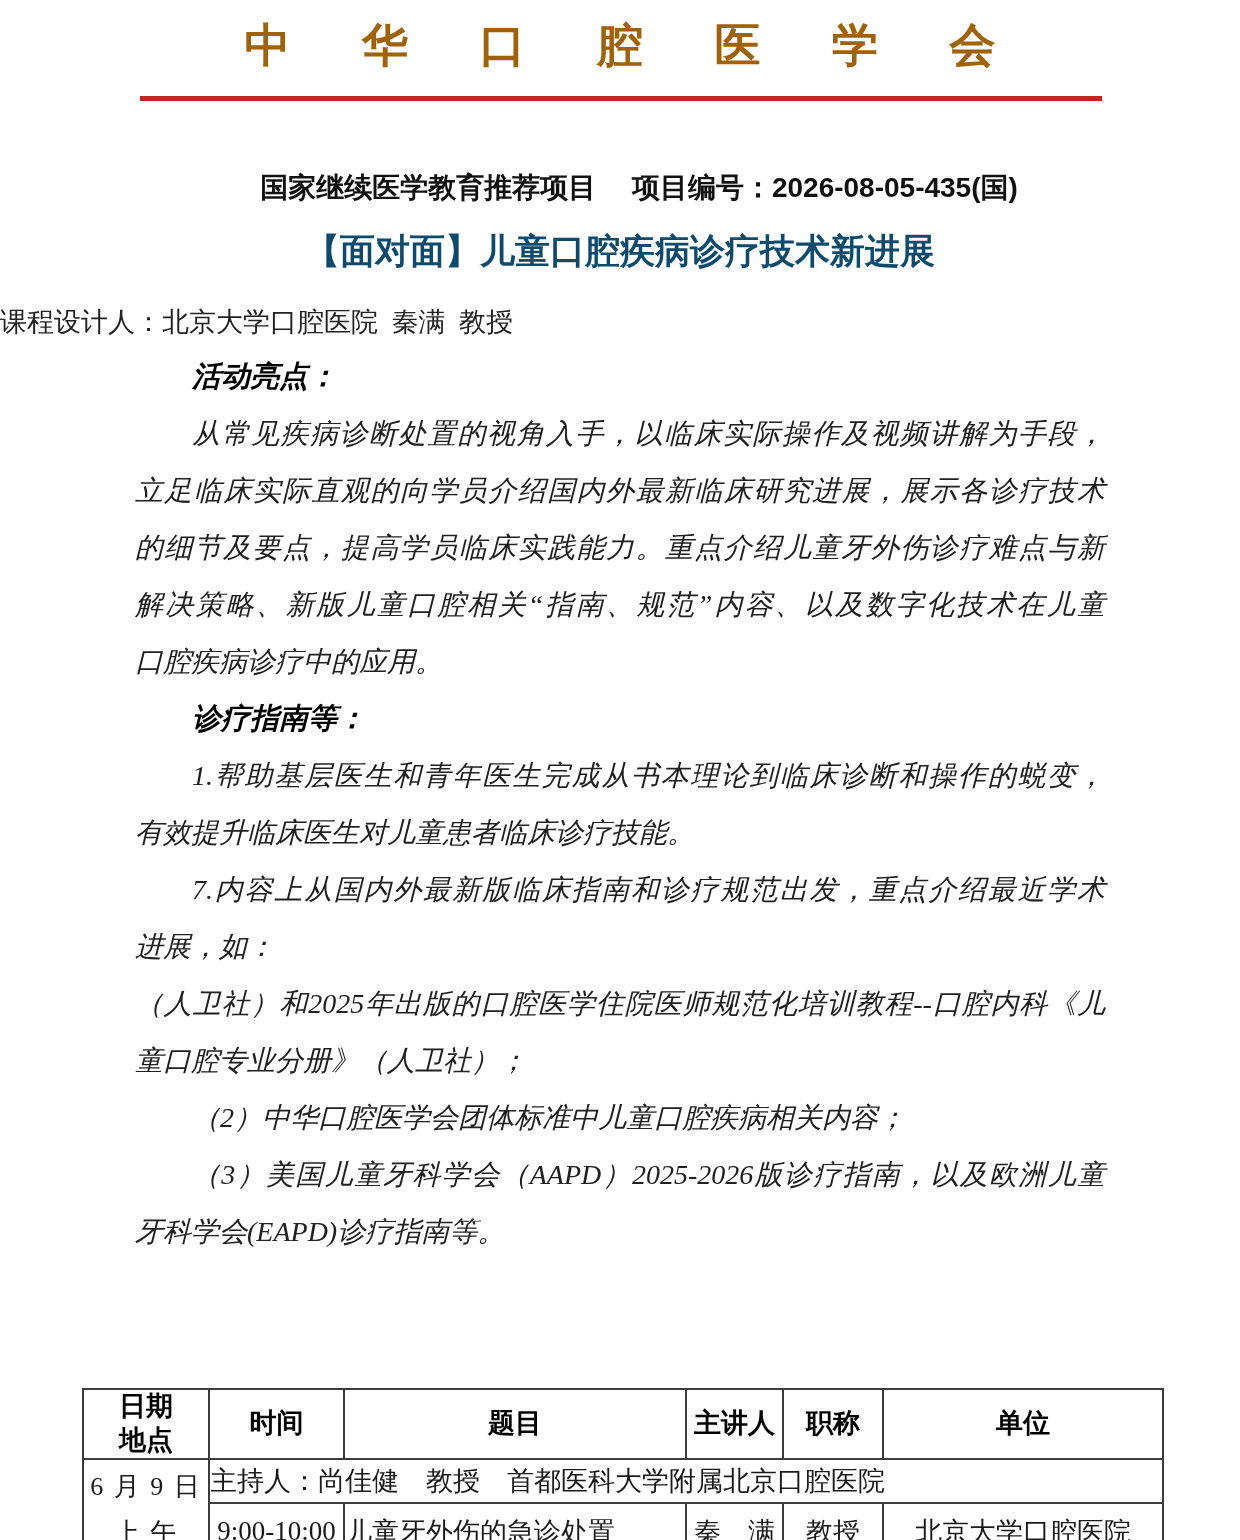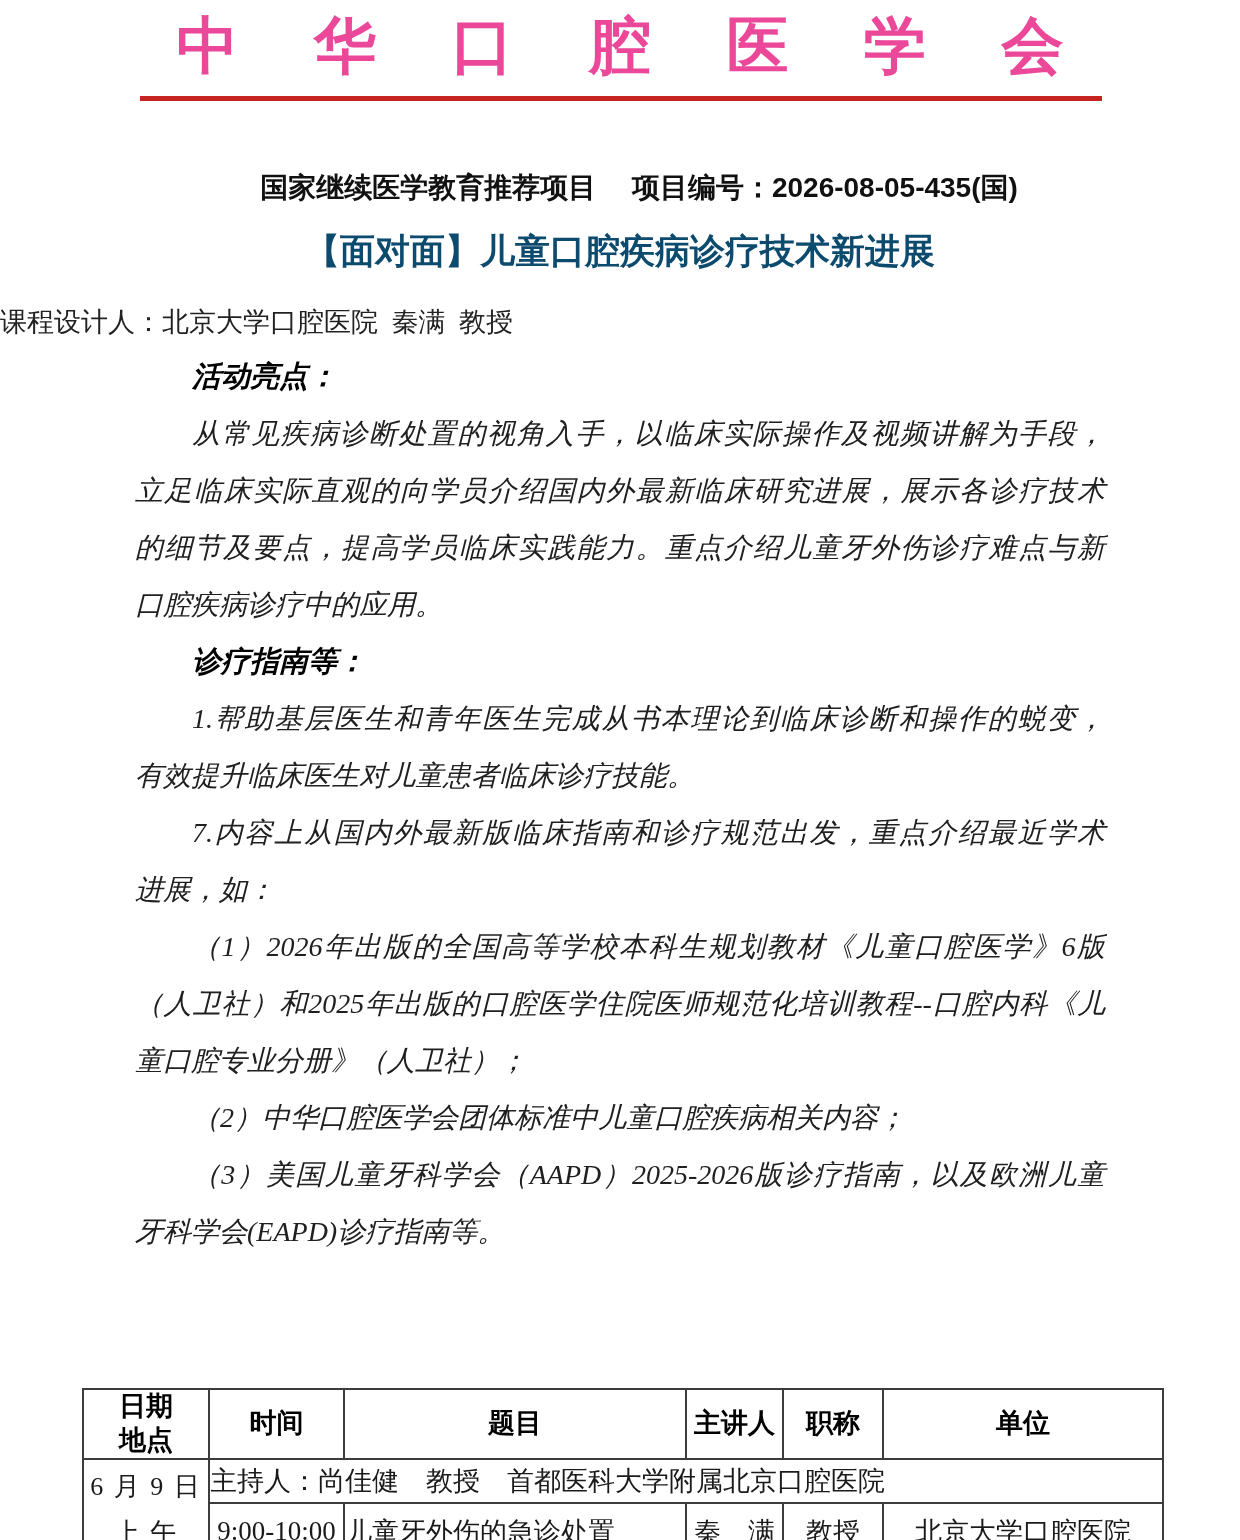--- a/index.html
+++ b/index.html
@@ -6,22 +6,22 @@
   body{
     width:1240px;height:1540px;overflow:hidden;background:#ffffff;
     font-family:"Liberation Serif","DejaVu Serif",serif;color:#1c1c1c;
     position:relative;
   }
   .page{position:relative;width:1240px;height:1540px;}
 
   
   .org-title{
     position:absolute;top:16px;left:0;width:100%;
-    text-align:center;font-weight:bold;font-size:62px;line-height:60px;
-    letter-spacing:30px;text-indent:30px;color:#ec4899;
+    text-align:center;font-weight:bold;font-size:46px;line-height:60px;
+    letter-spacing:30px;text-indent:30px;color:#a16207;
     font-family:"Liberation Serif","DejaVu Serif",serif;
   }
   .header-rule{
     position:absolute;top:96px;left:140px;width:962px;height:5px;
     background:#c62420;
   }
   .project-line{
     position:absolute;top:171px;left:0;width:100%;
     text-align:center;font-weight:bold;font-size:28px;line-height:34px;color:#111;
     font-family:"Liberation Sans","DejaVu Sans",sans-serif;
@@ -87,27 +87,27 @@
   <div class="header-rule"></div>
   <div class="project-line">国家继续医学教育推荐项目　 项目编号：2026-08-05-435(国)</div>
   <div class="course-title">【面对面】儿童口腔疾病诊疗技术新进展</div>
   <div class="designer-line">课程设计人：北京大学口腔医院  秦满  教授</div>
 
   <div class="body-text">
     <div class="bl h">活动亮点：</div>
     <div class="bl fi j">从常见疾病诊断处置的视角入手，以临床实际操作及视频讲解为手段，</div>
     <div class="bl j">立足临床实际直观的向学员介绍国内外最新临床研究进展，展示各诊疗技术</div>
     <div class="bl j">的细节及要点，提高学员临床实践能力。重点介绍儿童牙外伤诊疗难点与新</div>
+    <div class="bl j">解决策略、新版儿童口腔相关“指南、规范”内容、以及数字化技术在儿童</div>
     <div class="bl">口腔疾病诊疗中的应用。</div>
     <div class="bl h">诊疗指南等：</div>
     <div class="bl fi j">1.帮助基层医生和青年医生完成从书本理论到临床诊断和操作的蜕变，</div>
     <div class="bl">有效提升临床医生对儿童患者临床诊疗技能。</div>
     <div class="bl fi j">7.内容上从国内外最新版临床指南和诊疗规范出发，重点介绍最近学术</div>
     <div class="bl">进展，如：</div>
-    <div class="bl fi j">（1）2026年出版的全国高等学校本科生规划教材《儿童口腔医学》6版</div>
     <div class="bl j">（人卫社）和2025年出版的口腔医学住院医师规范化培训教程--口腔内科《儿</div>
     <div class="bl">童口腔专业分册》（人卫社）；</div>
     <div class="bl fi">（2）中华口腔医学会团体标准中儿童口腔疾病相关内容；</div>
     <div class="bl fi j">（3）美国儿童牙科学会（AAPD）2025-2026版诊疗指南，以及欧洲儿童</div>
     <div class="bl">牙科学会(EAPD)诊疗指南等。</div>
   </div>
 
   <table class="schedule">
     <colgroup>
       <col style="width:126px">

